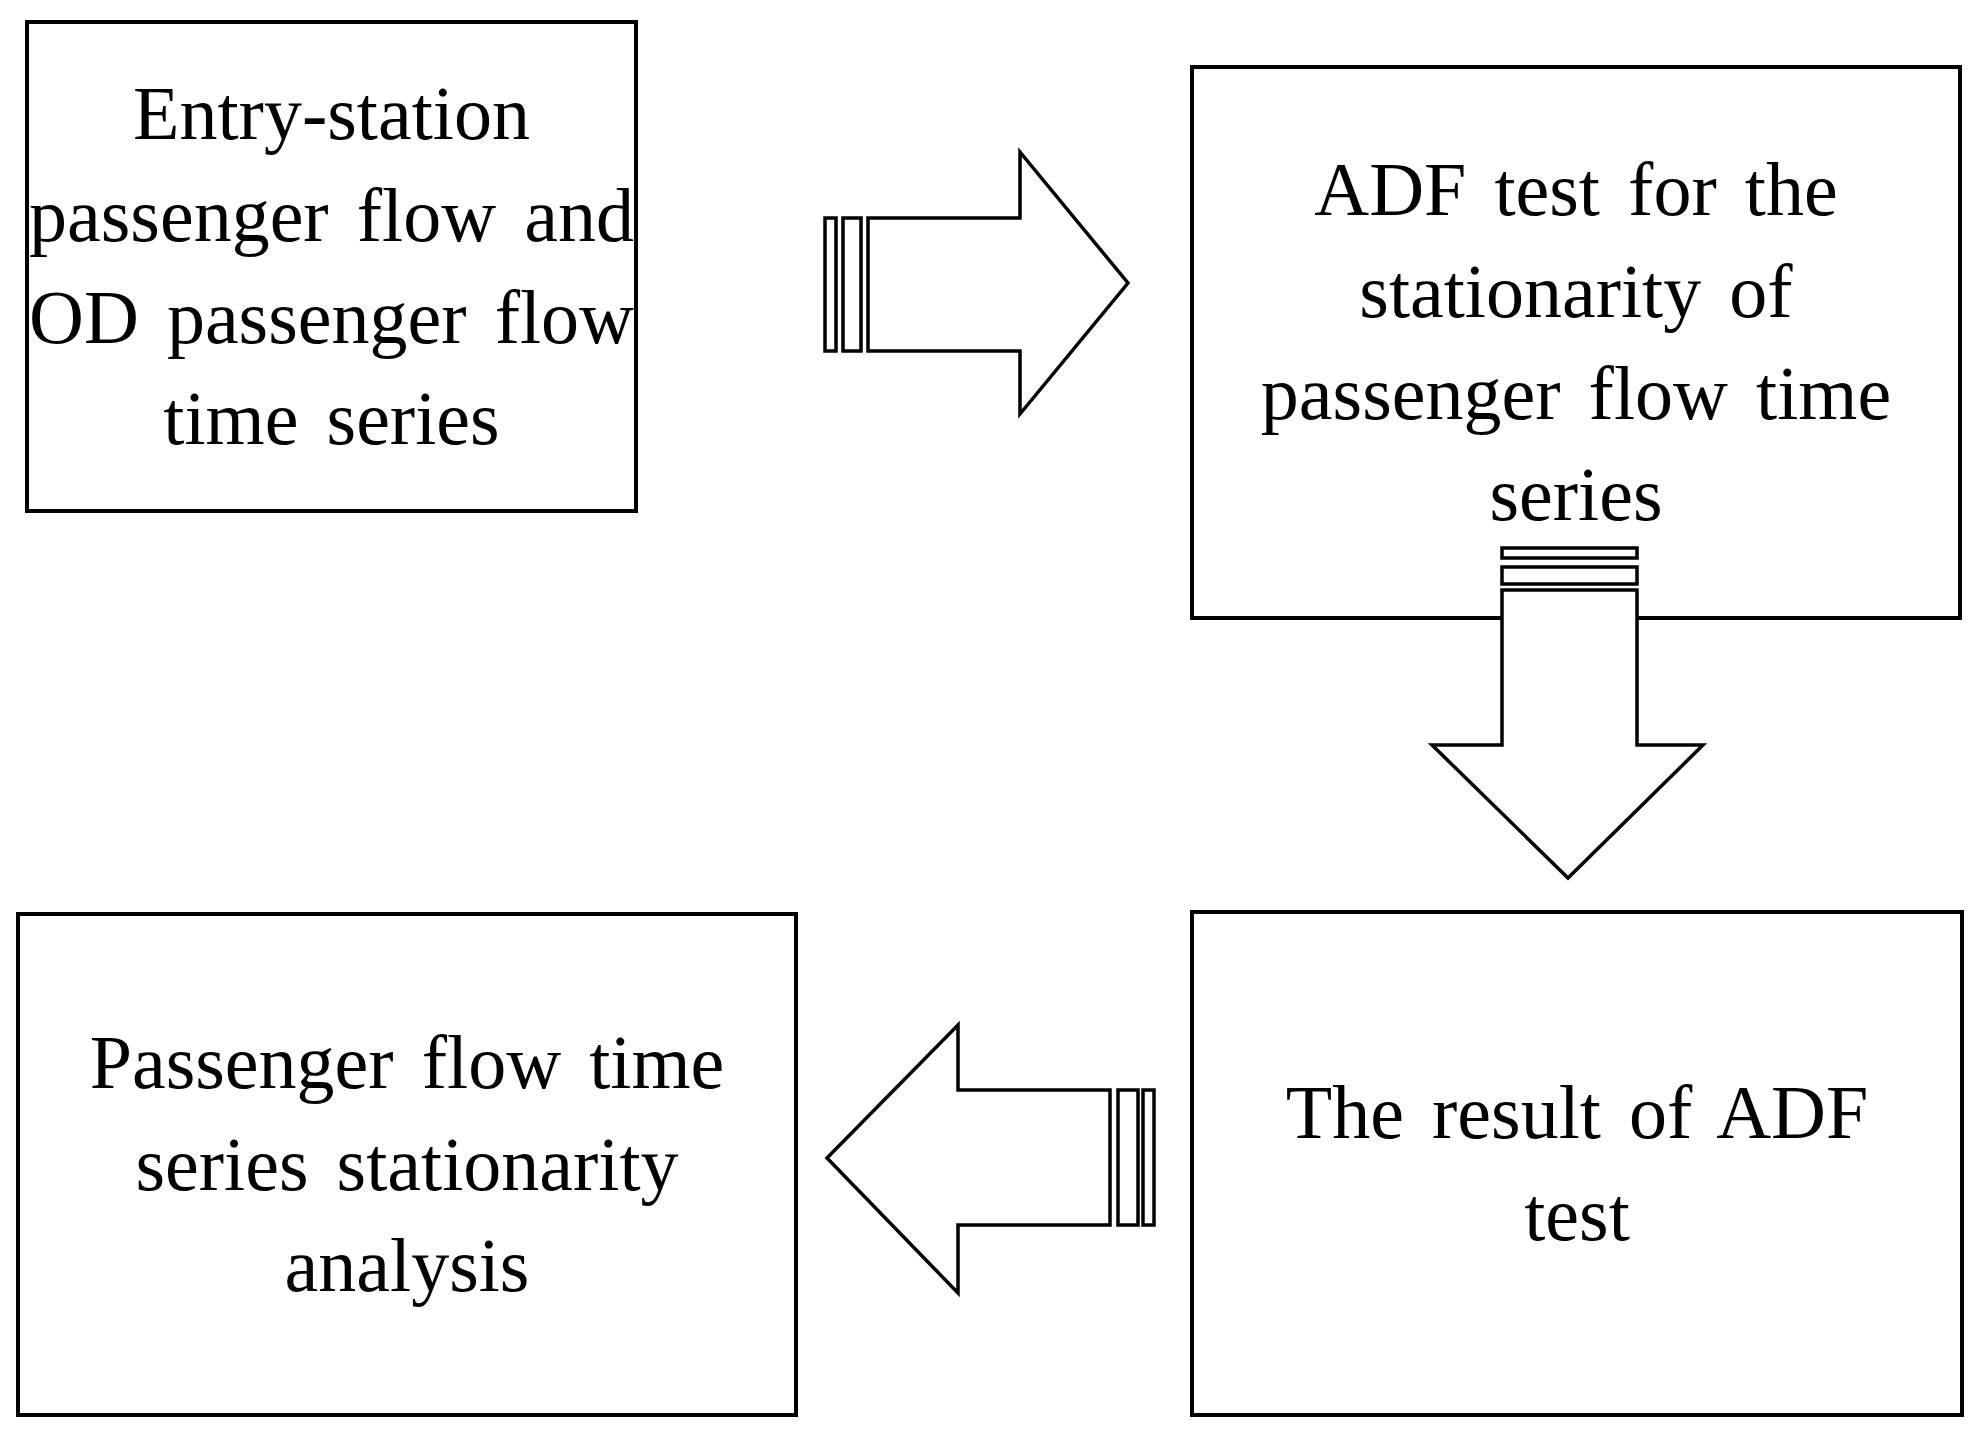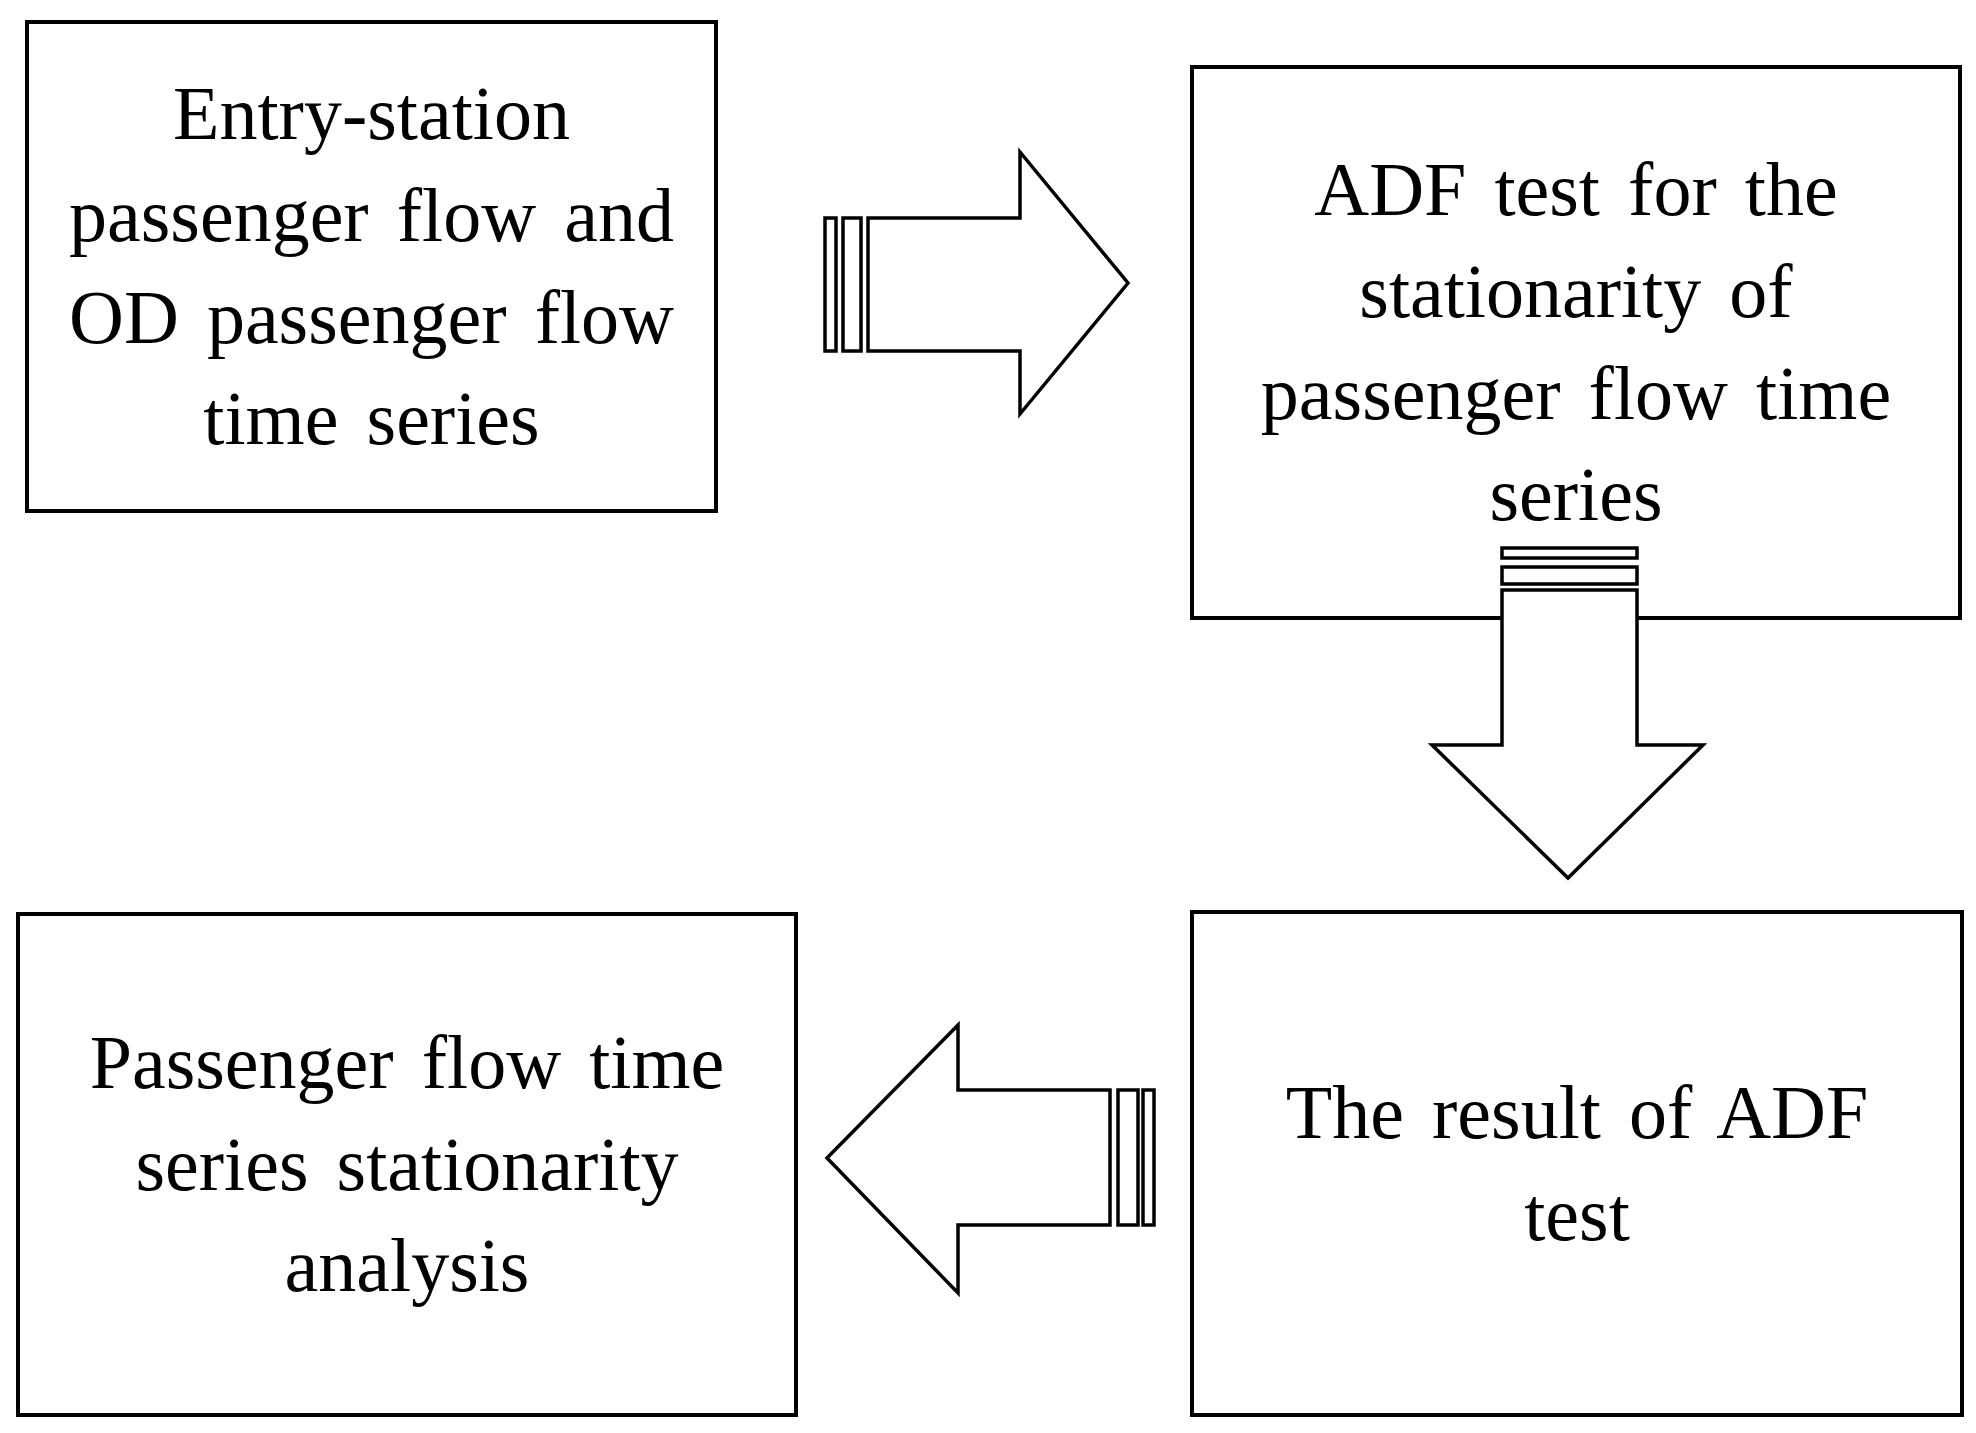--- a/index.html
+++ b/index.html
@@ -26,21 +26,21 @@
   }
   .fbox .txt {
     font-size: 76px;
     line-height: 1.34;
     color: #000000;
     text-align: center;
     white-space: pre-line;
     word-spacing: 0.12em;
   }
   
-  .box-1 { left: 25px;   top: 20px;  width: 693px; height: 493px; }
+  .box-1 { left: 25px;   top: 20px;  width: 613px; height: 493px; }
   .box-2 { left: 1190px; top: 24px;  width: 772px; height: 555px; margin-top: 41px; }
   .box-3 { left: 1190px; top: 910px; width: 774px; height: 507px; align-items: center; }
   .box-4 { left: 16px;   top: 912px; width: 782px; height: 505px; }
 
   .arrow {
     position: absolute;
     overflow: visible;
   }
   .arrow-right { left: 818px;  top: 145px;  width: 330px; height: 280px; }
   .arrow-down  { left: 1425px; top: 540px;  width: 290px; height: 345px; }

